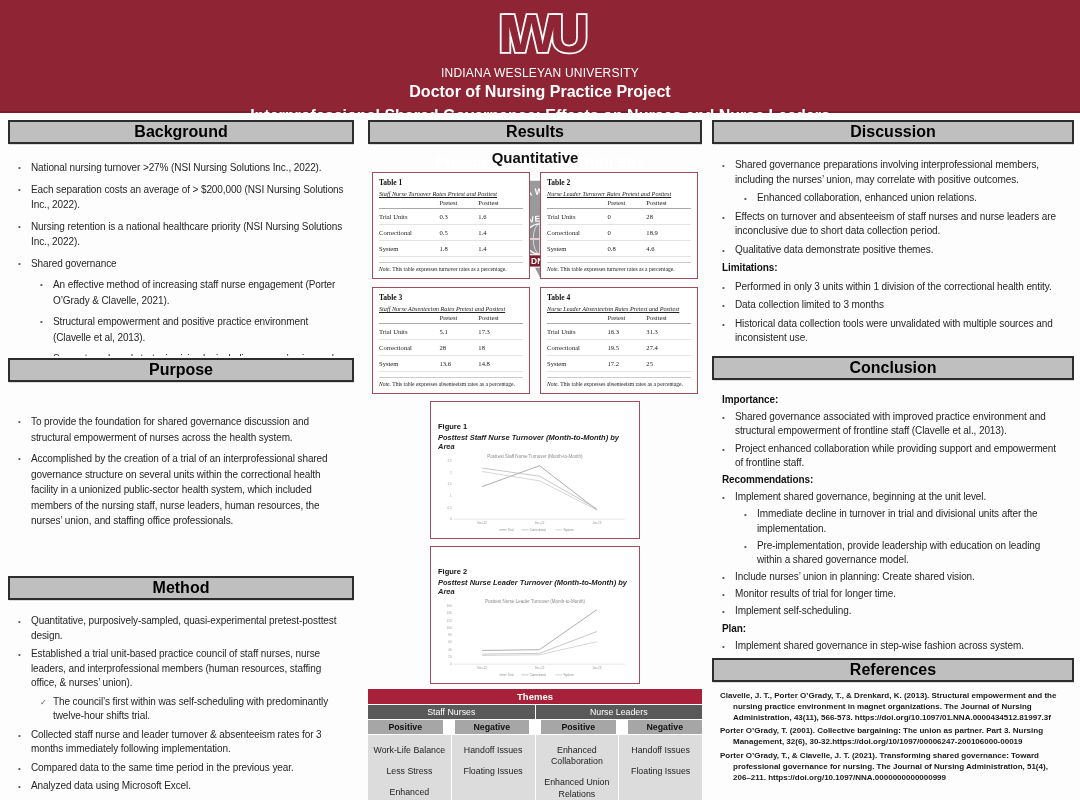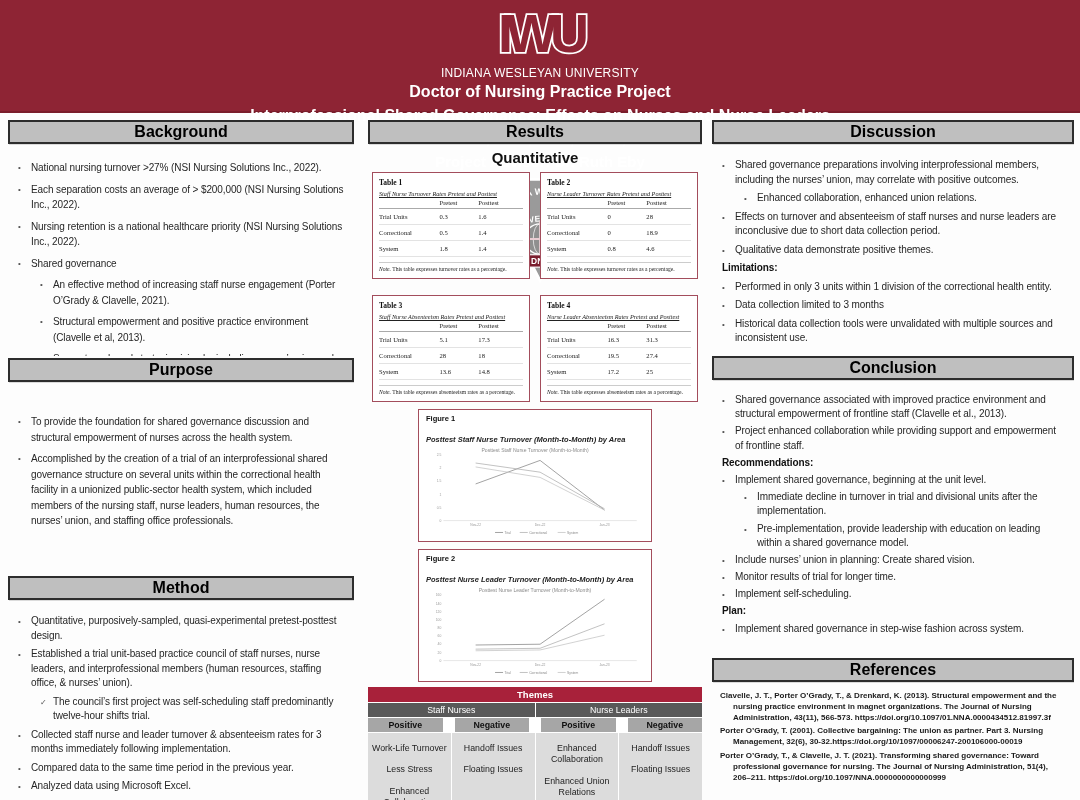--- a/index.html
+++ b/index.html
@@ -31,33 +31,33 @@
   .sec-body{padding:10px 10px 0 10px;font-size:10px;letter-spacing:-0.1px;color:#262626}
   .b-row{display:flex;margin-top:6px;line-height:1.55}
   .tight .b-row{margin-top:4px;line-height:1.45}
   .xtight .b-row{margin-top:3px;line-height:1.42}
   .b-marker{flex:none;width:13px;text-align:left;color:#555;font-size:8px;padding-top:2px}
   .lvl1{margin-left:22px}
   .b-head{font-weight:bold;color:#111}
   .b-text{flex:1}
   
   .sub-h{text-align:center;font-weight:bold;font-size:15px;color:#111;margin-top:5px}
-  .tbl-grid{display:grid;grid-template-columns:1fr 1fr;gap:16px 10px;margin:6px 4px 0 4px}
+  .tbl-grid{display:grid;grid-template-columns:1fr 1fr;gap:8px 10px;margin:6px 4px 0 4px}
   .apa{background:#fff;border:1px solid var(--tbl);padding:5px 6px 6px 6px;
        font-family:"Liberation Serif",serif;overflow:hidden}
   .t-num{font-weight:bold;font-size:7.5px;color:#111}
   .t-title{font-style:italic;font-size:6.2px;text-decoration:underline;white-space:nowrap;
            margin-top:3px;color:#222}
   .t-row{display:grid;grid-template-columns:42% 27% 31%;font-size:6.6px;padding:4px 0;color:#222}
   .t-headrow{border-bottom:1px solid #aaa;padding:2px 0}
   .t-row:not(.t-headrow){border-bottom:1px solid #e3e3e3}
   .t-note{font-size:5.6px;margin-top:5px;white-space:nowrap;color:#222;border-top:1px solid #ccc;padding-top:3px}
-  .fig{width:234px;margin:7px auto 0 auto;border:1.5px solid var(--tbl);background:#fff;padding:4px 7px 3px 7px}
+  .fig{width:210px;margin:7px auto 0 auto;border:1.5px solid var(--tbl);background:#fff;padding:20px 7px 3px 7px}
   .f-num{font-weight:bold;font-size:7.5px;color:#111}
-  .f-cap{font-weight:bold;font-style:italic;font-size:7.5px;color:#222;margin-top:12px}
+  .f-cap{font-weight:bold;font-style:italic;font-size:7.5px;color:#222;margin-top:2px}
   .fig svg{display:block;width:100%;margin-top:1px}
   svg text{font-family:"Liberation Sans",sans-serif}
   
   .themes{margin-top:5px;background:#fff}
   .th-title{background:var(--themes-red);color:#fff;font-weight:bold;text-align:center;
             font-size:9.5px;padding:2px 0}
   .th-groups{display:grid;grid-template-columns:1fr 1fr;gap:1px;margin-top:1px}
   .th-group{background:#595959;color:#fff;text-align:center;font-size:8.8px;padding:2px 0}
   .th-subs{display:grid;grid-template-columns:repeat(4,1fr);gap:12px;margin-top:1px}
   .th-sub{background:#A6A6A6;color:#111;font-weight:bold;text-align:center;font-size:8.8px;padding:2px 0}
@@ -175,21 +175,21 @@
       <div class="b-row lvl0">
         <span class="b-marker">•</span>
         <span class="b-text">Quantitative, purposively-sampled, quasi-experimental pretest-posttest design.</span>
       </div>
       <div class="b-row lvl0">
         <span class="b-marker">•</span>
         <span class="b-text">Established a trial unit-based practice council of staff nurses, nurse leaders, and interprofessional members (human resources, staffing office, &amp; nurses’ union).</span>
       </div>
       <div class="b-row lvl1">
         <span class="b-marker">✓</span>
-        <span class="b-text">The council’s first project was self-scheduling staff predominantly twelve-hour shifts trial.</span>
+        <span class="b-text">The council’s first within was self-scheduling with predominantly twelve-hour shifts trial.</span>
       </div>
       <div class="b-row lvl0">
         <span class="b-marker">•</span>
         <span class="b-text">Collected staff nurse and leader turnover &amp; absenteeism rates for 3 months immediately following implementation.</span>
       </div>
       <div class="b-row lvl0">
         <span class="b-marker">•</span>
         <span class="b-text">Compared data to the same time period in the previous year.</span>
       </div>
       <div class="b-row lvl0">
@@ -374,21 +374,21 @@
         <div class="th-group">Nurse Leaders</div>
       </div>
       <div class="th-subs">
         <div class="th-sub">Positive</div>
         <div class="th-sub">Negative</div>
         <div class="th-sub">Positive</div>
         <div class="th-sub">Negative</div>
       </div>
       <div class="th-bodyrow">
         <div class="th-cell">
-          <div class="th-item">Work-Life Turnover</div>
+          <div class="th-item">Work-Life Balance</div>
           <div class="th-item">Less Stress</div>
           <div class="th-item">Enhanced Collaboration</div>
         </div>
         <div class="th-cell">
           <div class="th-item">Handoff Issues</div>
           <div class="th-item">Floating Issues</div>
         </div>
         <div class="th-cell">
           <div class="th-item">Enhanced Collaboration</div>
           <div class="th-item">Enhanced Union Relations</div>
@@ -434,20 +434,23 @@
       <div class="b-row lvl0">
         <span class="b-marker">•</span>
         <span class="b-text">Historical data collection tools were unvalidated with multiple sources and inconsistent use.</span>
       </div>
     </div>
 </section>
 
 <section class="sec" id="sec-conclusion">
   <div class="sec-bar">Conclusion</div>
   <div class="sec-body xtight">
+      <div class="b-row lvl0 b-head">
+        <span class="b-text">Importance:</span>
+      </div>
       <div class="b-row lvl0">
         <span class="b-marker">•</span>
         <span class="b-text">Shared governance associated with improved practice environment and structural empowerment of frontline staff (Clavelle et al., 2013).</span>
       </div>
       <div class="b-row lvl0">
         <span class="b-marker">•</span>
         <span class="b-text">Project enhanced collaboration while providing support and empowerment of frontline staff.</span>
       </div>
       <div class="b-row lvl0 b-head">
         <span class="b-text">Recommendations:</span>

